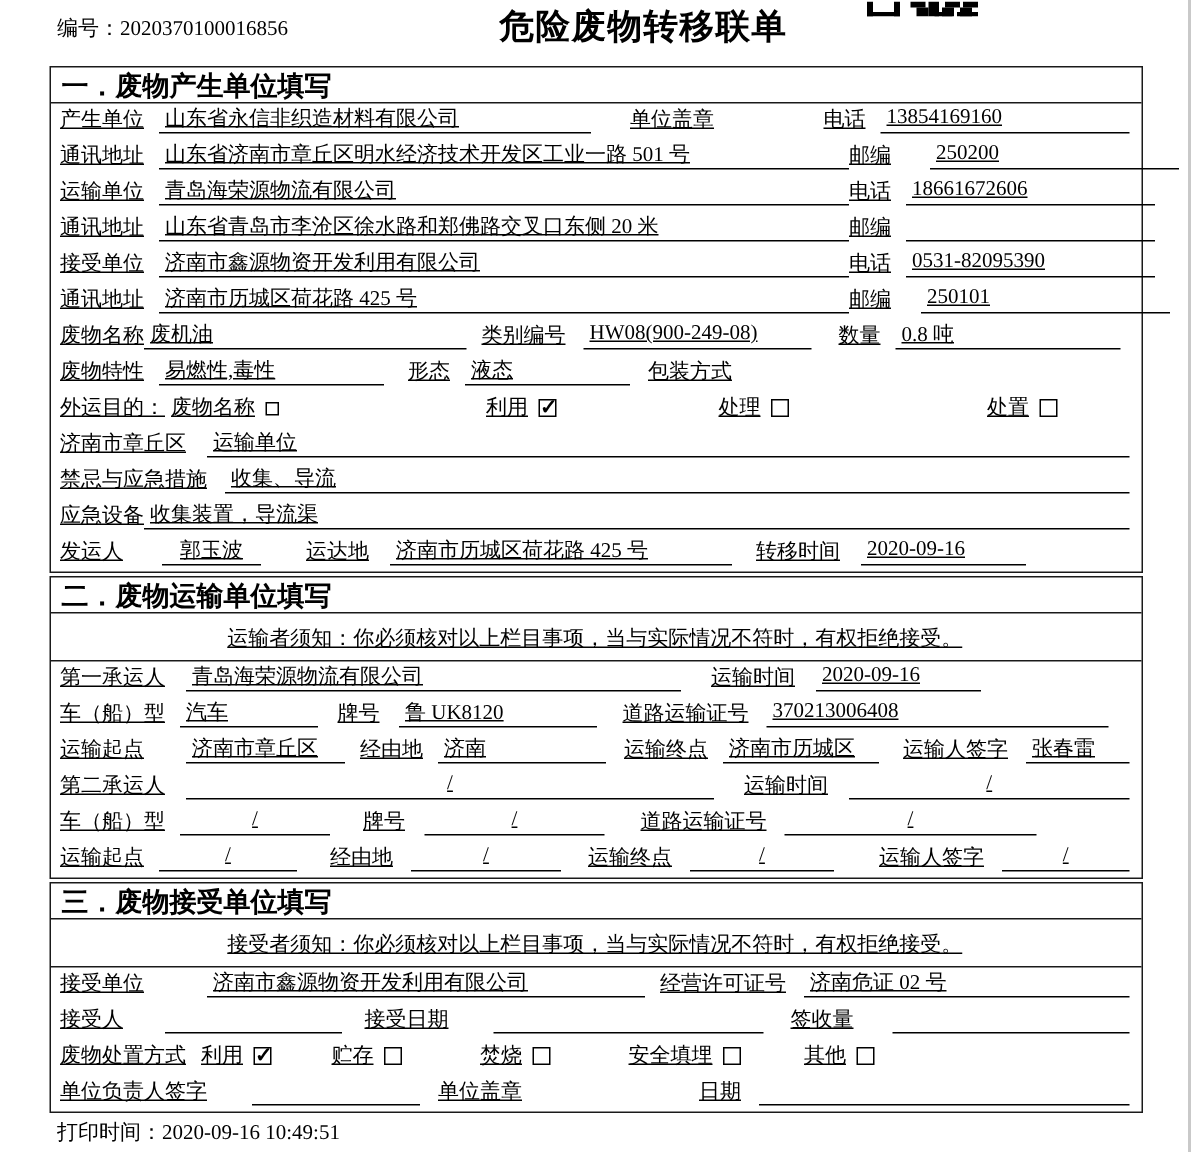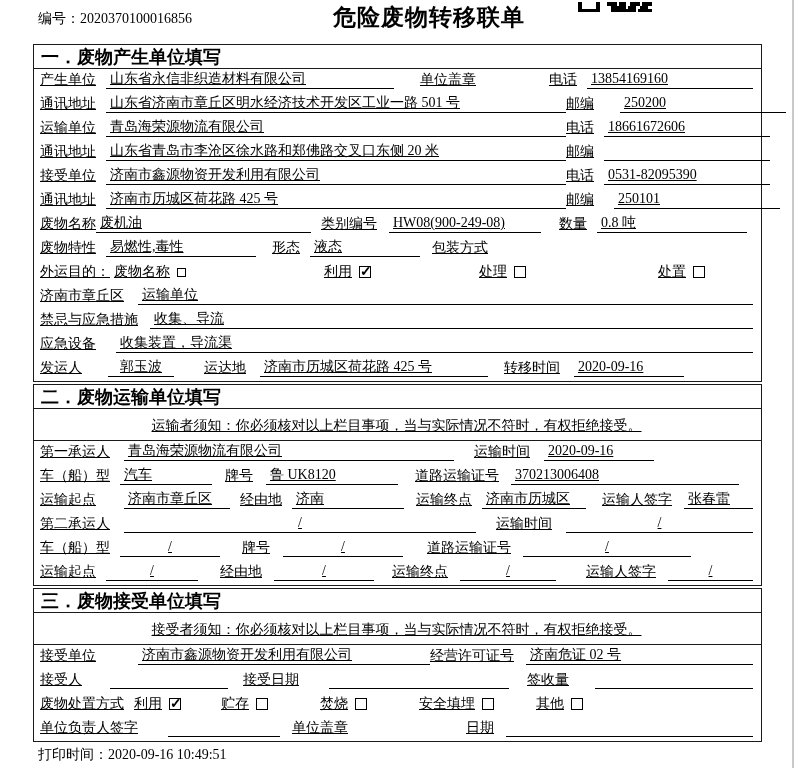--- a/index.html
+++ b/index.html
@@ -174,21 +174,21 @@
         <span class="val fx" style="margin-left:14px">运输单位</span>
       </div>
 
       <div class="row">
         <span class="lbl">禁忌与应急措施</span>
         <span class="val fx" style="margin-left:12px">收集、导流</span>
       </div>
 
       <div class="row">
         <span class="lbl">应急设备</span>
-        <span class="val fx" style="margin-left:20px">收集装置，导流渠</span>
+        <span class="val fx" style="margin-left:0">收集装置，导流渠</span>
       </div>
 
       <div class="row">
         <span class="lbl">发运人</span>
         <span class="val ctr" style="width:66px;margin-left:26px">郭玉波</span>
         <span class="lbl" style="margin-left:30px">运达地</span>
         <span class="val" style="width:228px;margin-left:14px">济南市历城区荷花路 425 号</span>
         <span class="lbl" style="margin-left:16px">转移时间</span>
         <span class="val" style="width:110px;margin-left:14px">2020-09-16</span>
       </div>
@@ -259,21 +259,21 @@
     <div class="sec">
       <div class="sec-h">三．废物接受单位填写</div>
 
       <div class="row notice">
         <span class="lbl">接受者须知：你必须核对以上栏目事项，当与实际情况不符时，有权拒绝接受。</span>
       </div>
 
       <div class="row">
         <span class="lbl">接受单位</span>
         <span class="val" style="width:292px;margin-left:42px">济南市鑫源物资开发利用有限公司</span>
-        <span class="lbl" style="">经营许可证号</span>
+        <span class="lbl" style="margin-left:10px">经营许可证号</span>
         <span class="val fx" style="margin-left:12px">济南危证 02 号</span>
       </div>
 
       <div class="row">
         <span class="lbl">接受人</span>
         <span class="val" style="width:118px;margin-left:28px"></span>
         <span class="lbl" style="margin-left:15px">接受日期</span>
         <span class="val" style="width:180px;margin-left:30px"></span>
         <span class="lbl" style="margin-left:18px">签收量</span>
         <span class="val fx" style="margin-left:26px"></span>

